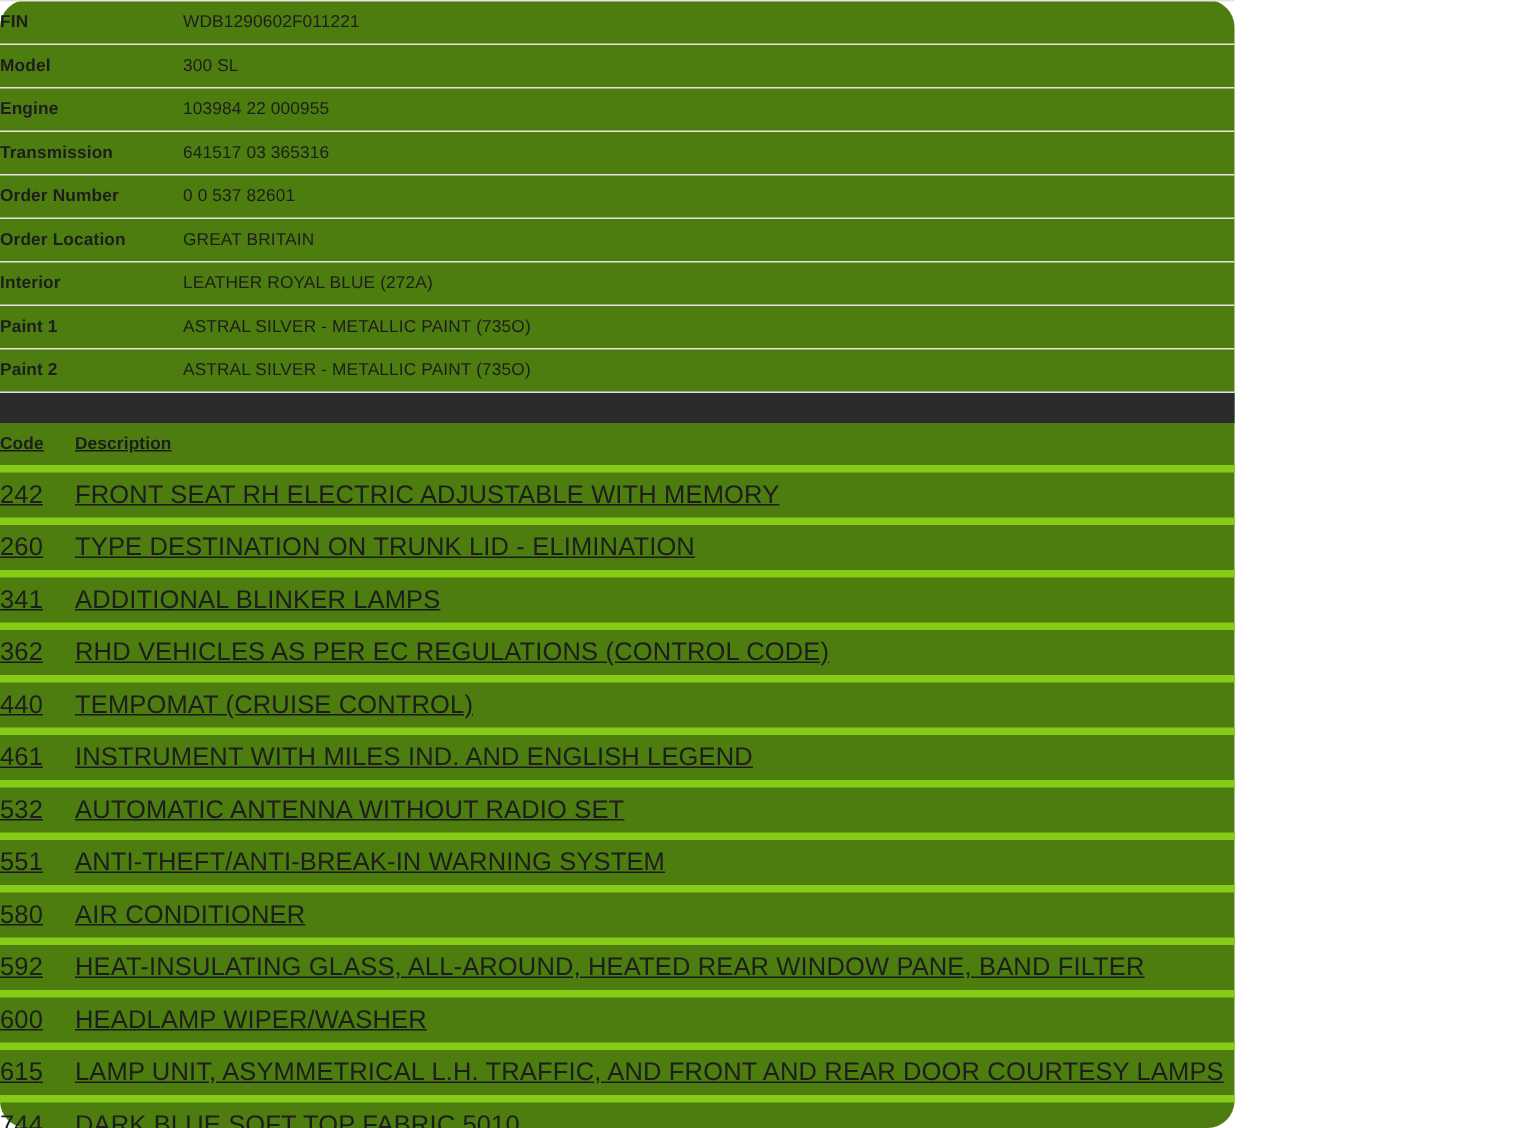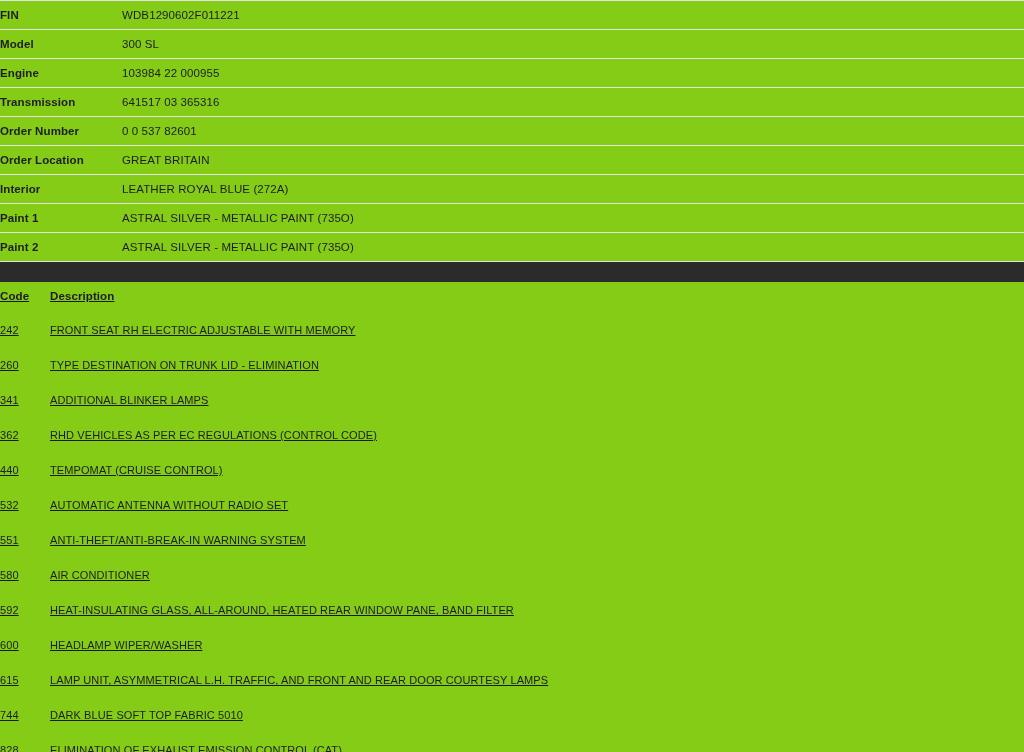--- a/index.html
+++ b/index.html
@@ -8,24 +8,25 @@
     background: #ffffff;
   }
   body {
     width: 1024px;
     height: 752px;
     font-family: "Liberation Sans", sans-serif;
     color: #1a1a1a;
     overflow: hidden;
   }
   .page {
-    width: 1024px;
+    width: 823px;
     height: 752px;
     position: relative;
-    background: #84cc16;
+    background: #4d7c0f;
+    border-radius: 18px;
   }
 
   
   table.spec {
     width: 100%;
     border-collapse: collapse;
     table-layout: fixed;
   }
   table.spec tr {
     border-bottom: 1px solid #e3e3e3;
@@ -72,21 +73,21 @@
   }
   table.codes th {
     text-align: left;
     font-size: 11.5px;
     font-weight: bold;
     color: #1d1d1d;
     padding: 8px 0 8px 0;
     letter-spacing: 0.1px;
   }
   table.codes td {
-    font-size: 11px;
+    font-size: 17px;
     color: #1d1d1d;
     padding: 8px 0 8px 0;
     line-height: 14px;
     letter-spacing: 0.1px;
   }
   th.col-code, td.col-code {
     width: 50px;
     padding-left: 12px;
   }
   th.col-desc, td.col-desc {
@@ -164,20 +165,24 @@
       </tr>
       <tr>
         <td class="col-code">362</td>
         <td class="col-desc">RHD VEHICLES AS PER EC REGULATIONS (CONTROL CODE)</td>
       </tr>
       <tr>
         <td class="col-code">440</td>
         <td class="col-desc">TEMPOMAT (CRUISE CONTROL)</td>
       </tr>
       <tr>
+        <td class="col-code">461</td>
+        <td class="col-desc">INSTRUMENT WITH MILES IND. AND ENGLISH LEGEND</td>
+      </tr>
+      <tr>
         <td class="col-code">532</td>
         <td class="col-desc">AUTOMATIC ANTENNA WITHOUT RADIO SET</td>
       </tr>
       <tr>
         <td class="col-code">551</td>
         <td class="col-desc">ANTI-THEFT/ANTI-BREAK-IN WARNING SYSTEM</td>
       </tr>
       <tr>
         <td class="col-code">580</td>
         <td class="col-desc">AIR CONDITIONER</td>

